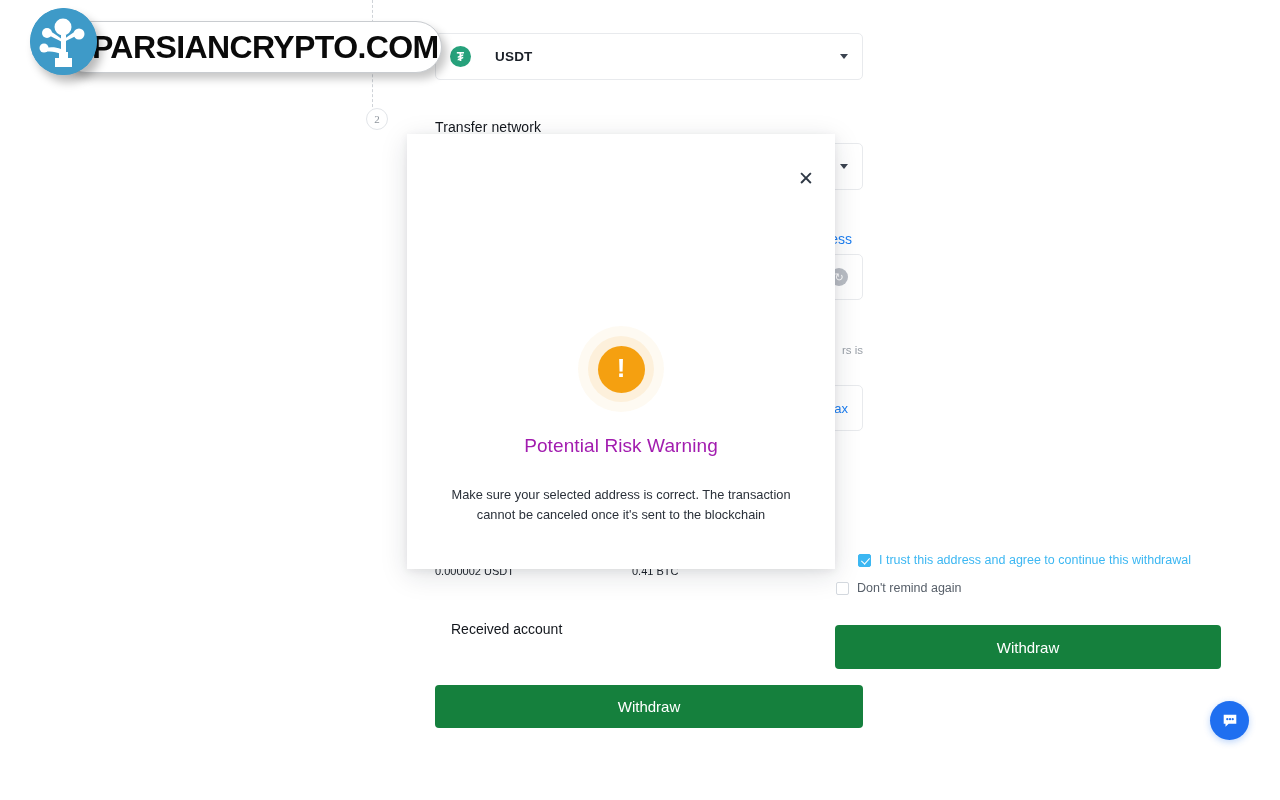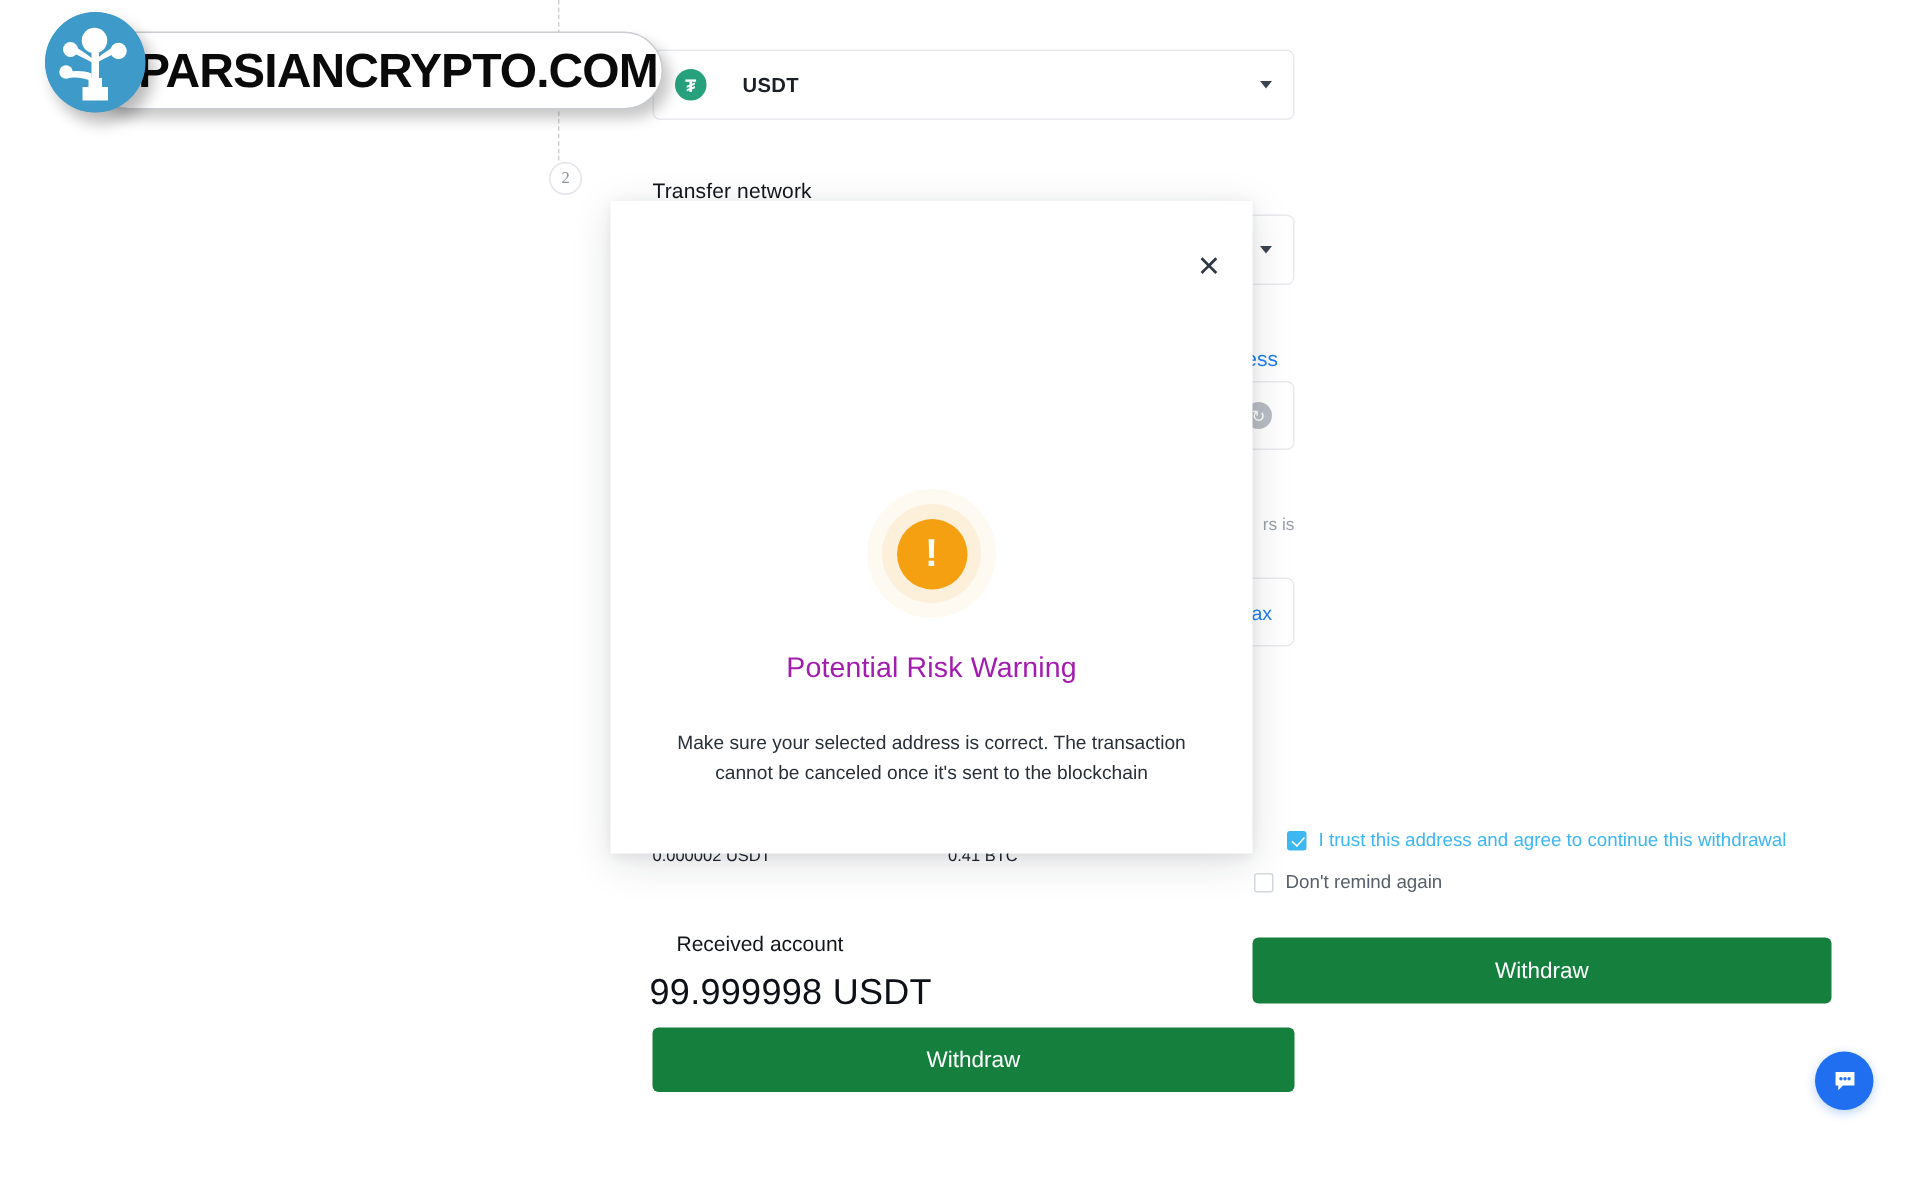--- a/index.html
+++ b/index.html
@@ -238,21 +238,20 @@
       <span style="font-size:13px;color:#1b2028;"></span>
       <span class="amt-max">Max</span>
     </div>
 
     <div class="fee-row">
       <span class="fee-col fee-c1">0.000002 USDT</span>
       <span class="fee-col fee-c2">0.41 BTC</span>
     </div>
 
     <div class="recv-label">Received account</div>
-    <div class="recv-amount">99.999998 USDT</div>
 
     <button class="primary-btn bg-withdraw">Withdraw</button>
   </div>
 
   <div class="modal-scrim"></div>
 
   <div class="modal">
 
     <button class="modal-close">✕</button>
 

